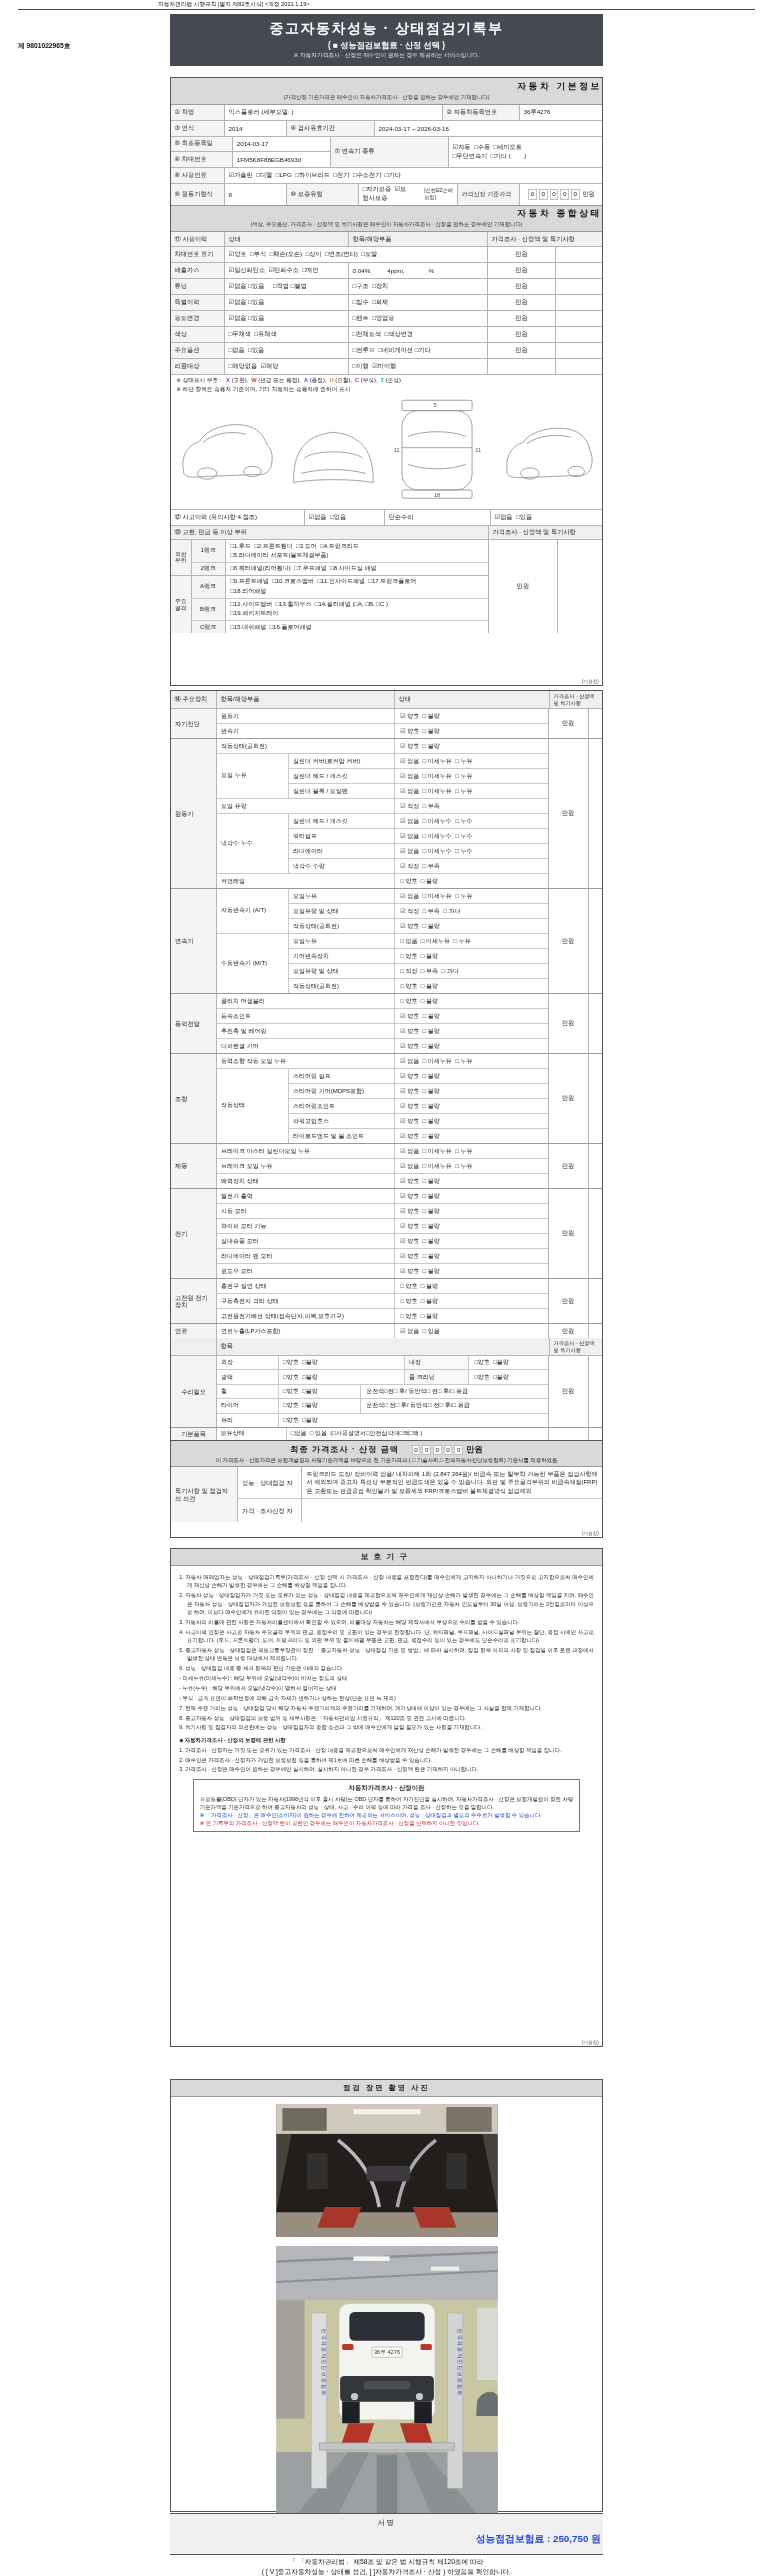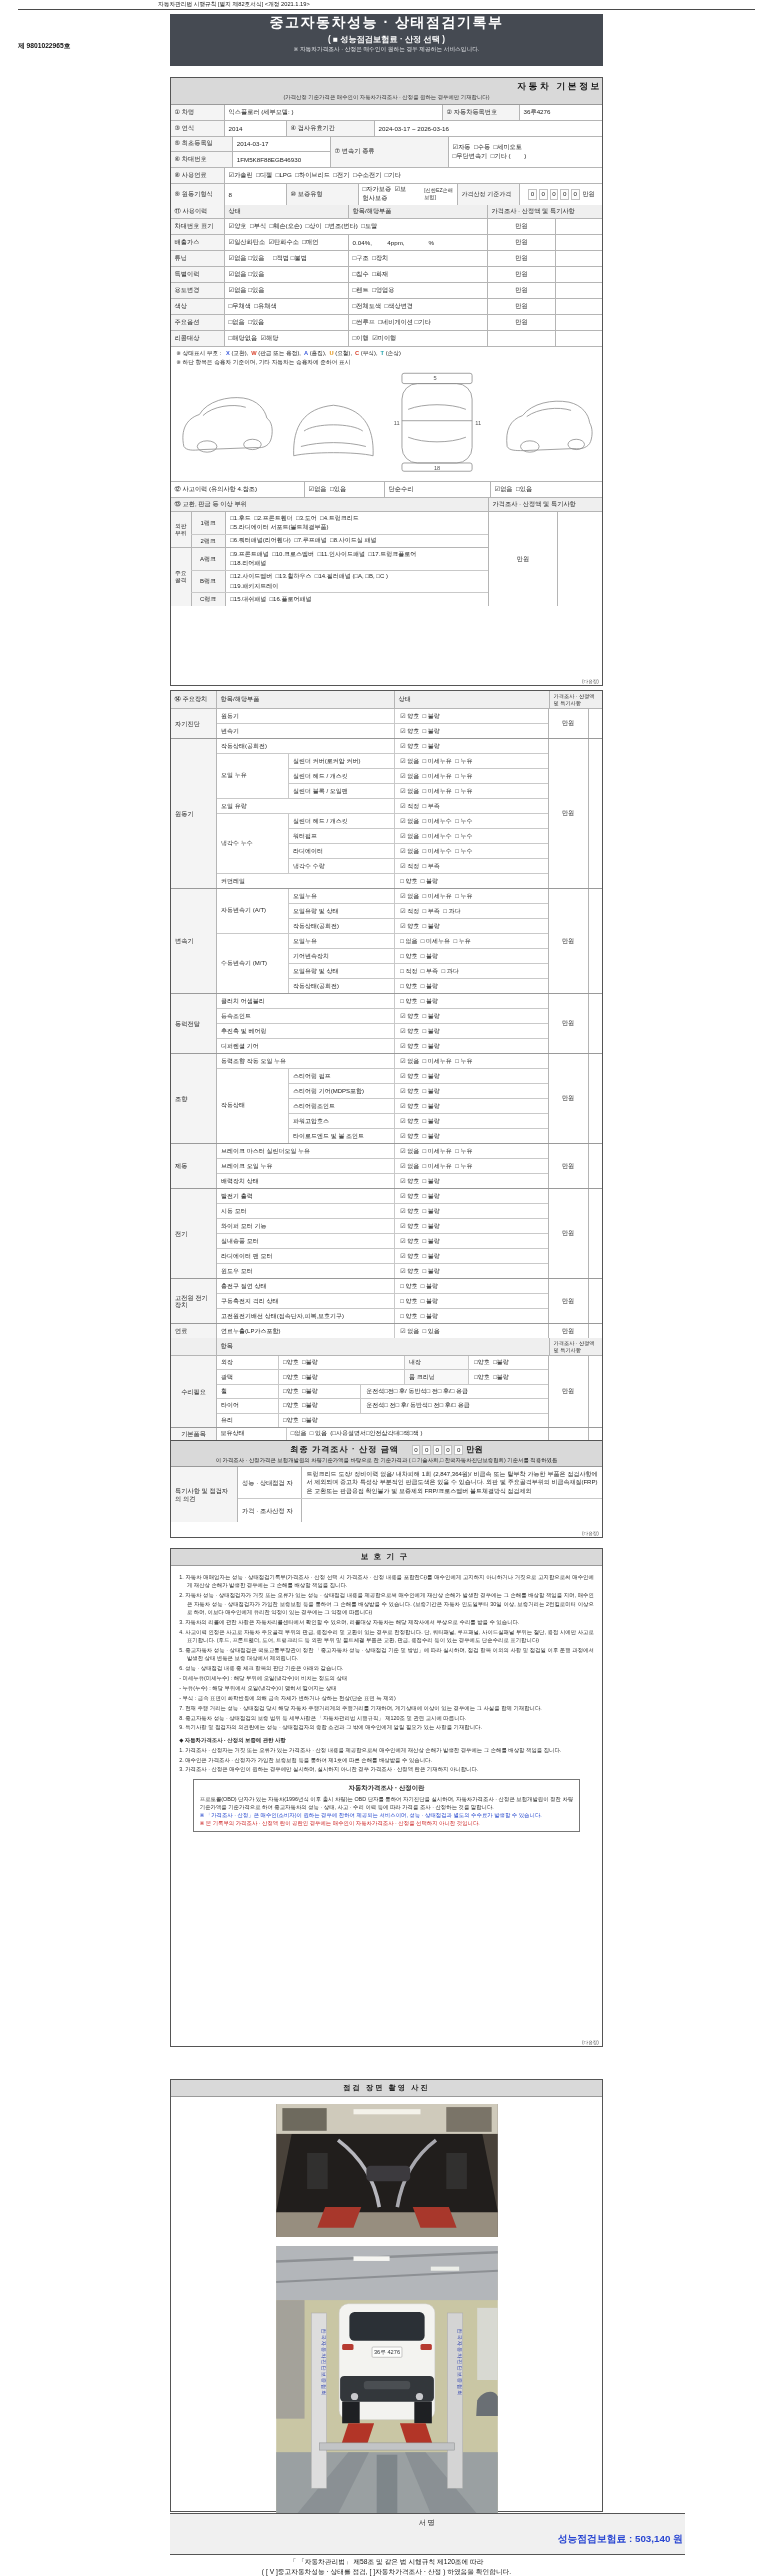--- a/index.html
+++ b/index.html
@@ -3,21 +3,21 @@
 <meta charset="utf-8">
 <style>
   html,body{margin:0;padding:0;background:#fff;}
   .page{position:relative;width:773px;height:2576px;background:#ffffff;
         font-family:"Liberation Sans","DejaVu Sans",sans-serif;color:#222;overflow:hidden;}
   .abs{position:absolute;}
   .topline{left:158px;top:0.5px;font-size:5.7px;color:#111;}
   .hrule{left:18px;right:18px;top:8.8px;border-top:1px solid #4a4a4a;height:0;}
   .docno{left:18px;top:42px;font-size:6.7px;font-weight:bold;color:#111;}
   .darkhead{left:170px;top:14px;width:433px;height:52px;background:#454a52;color:#fff;text-align:center;}
-  .darkhead .t1{font-size:14px;font-weight:bold;letter-spacing:1.5px;padding-top:0;}
+  .darkhead .t1{font-size:14px;font-weight:bold;letter-spacing:1.5px;padding-top:6px;}
   .darkhead .t2{font-size:8.2px;font-weight:bold;margin-top:1.5px;}
   .darkhead .t3{font-size:5.7px;margin-top:1.5px;color:#e3e5e8;}
   .box{left:170px;width:433px;border:1px solid #555;background:#fff;box-sizing:border-box;position:absolute;}
   .band{background:#d9d9d9;text-align:center;padding:2.6px 0 3.1px;border-bottom:0.5px solid #9a9a9a;}
   .band .bt{font-size:8.8px;font-weight:bold;letter-spacing:2.6px;color:#111;text-align:right;}
   .band .bs{font-size:5.4px;margin-top:1px;color:#333;}
   
   .frow{display:flex;border-bottom:0.5px solid #b5b5b5;align-items:stretch;min-height:15px;}
   .frow>*{border-right:0.5px solid #b5b5b5;box-sizing:border-box;}
   .frow>*:last-child{border-right:none;}
@@ -97,21 +97,21 @@
   .pricebox{border:0.5px solid #777;margin:5.2px 13.4px 4.1px;padding:3.1px 6.2px;}
   .pricebox .pbt{text-align:center;font-weight:bold;font-size:6.4px;margin-bottom:2.1px;}
   .pricebox .pbb{font-size:5.4px;line-height:1.5;text-align:justify;}
   .blueline{color:#2244cc;}
   .redline{color:#cc2222;}
   
   .photoband{background:#d9d9d9;text-align:center;font-size:7.2px;font-weight:bold;letter-spacing:2.1px;
              padding:3.1px 0;border-bottom:0.5px solid #9a9a9a;}
   .photo{display:block;margin:7.2px auto 0;}
   
-  .signband{left:170px;top:2513px;width:515px;height:42px;background:#f0f0f0;border-top:1px solid #555;
+  .signband{left:170px;top:2513px;width:433px;height:42px;background:#f0f0f0;border-top:1px solid #555;
             border-bottom:1px solid #555;box-sizing:border-box;}
   .signlbl{text-align:center;font-size:7.2px;margin-top:4.1px;letter-spacing:1.5px;}
   .fee{text-align:right;font-size:9.8px;font-weight:bold;color:#2946d2;margin-top:5.2px;padding-right:2.1px;}
   .footer{left:170px;top:2557px;width:433px;text-align:center;font-size:6.7px;line-height:1.45;color:#111;}
   svg text{font-family:"Liberation Sans","DejaVu Sans",sans-serif;}
 </style>
 </head>
 <body>
 
 <div class="page">
@@ -174,20 +174,24 @@
           <span class="pre">□자가보증  ☑보험사보증</span>&nbsp;
           <span class="small">[신한EZ손해보험]</span>
         </div>
         <div class="cell lab w120" style="font-size:6px;">가격산정 기준가격</div>
         <div class="cell w160 center">
           <span id="basic-digits"><span class="digit">0</span><span class="digit">0</span><span class="digit">0</span><span class="digit">0</span><span class="digit">0</span></span>&nbsp;<span>만원</span>
         </div>
       </div>
     </div>
 
+    <div class="band" style="border-top:0.5px solid #9a9a9a;">
+      <div class="bt">자동차 종합상태</div>
+      <div class="bs">(색상, 주요옵션, 가격조사 · 산정액 및 특기사항은 매수인이 자동차가격조사 · 산정을 원하는 경우에만 기재합니다)</div>
+    </div>
 
     <div>
       <div class="frow hd" style="min-height:13.4px;">
         <div class="cell lab w105">⑪ 사용이력</div>
         <div class="cell w240" style="background:#efefef;">상태</div>
         <div class="cell w270" style="background:#efefef;">항목/해당부품</div>
         <div class="cell fx" style="background:#efefef;">가격조사 · 산정액 및 특기사항</div>
       </div>
       <div id="summary-rows">
           <div class="frow">
@@ -821,21 +825,21 @@
       <polygon points="140,344 190,344 176,386 126,386" fill="#b23527"></polygon>
       <polygon points="240,344 290,344 304,386 254,386" fill="#b23527"></polygon>
       <rect x="84" y="382" width="262" height="14" fill="#c2c4c6" stroke="#8e9092"></rect>
 
       <path d="M390,300 C400,280 425,278 430,292 L430,330 L388,330 Z" fill="#6a6f74"></path>
     </svg>
   </div>
 
   <div class="abs signband">
     <div class="signlbl">서명</div>
-    <div class="fee">성능점검보험료 : 503,140 원</div>
+    <div class="fee">성능점검보험료 : 250,750 원</div>
   </div>
 
   <div class="abs footer">
     <div>「 「자동차관리법」 제58조 및 같은 법 시행규칙 제120조에 따라</div>
     <div>( [ V ]중고자동차성능 · 상태를 점검, [   ]자동차가격조사 · 산정 ) 하였음을 확인합니다.</div>
   </div>
 </div>
 
 
 </body></html>

